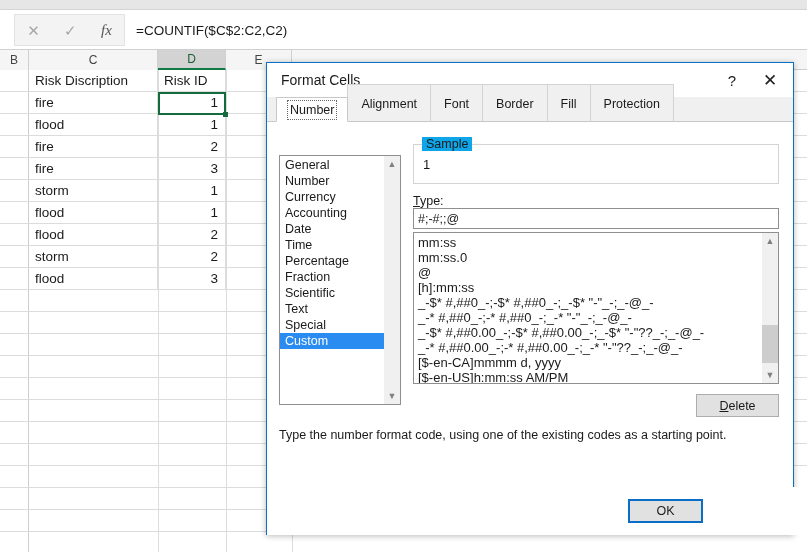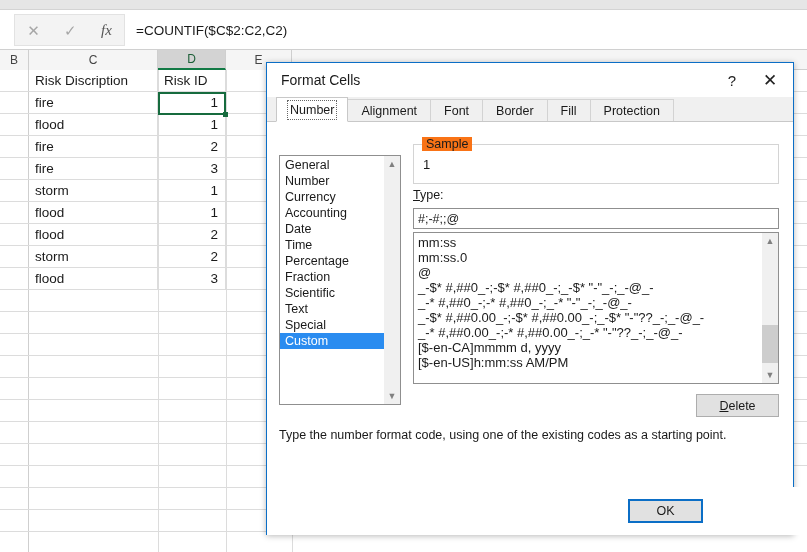--- a/index.html
+++ b/index.html
@@ -89,21 +89,21 @@
              font-size: 15px; color: #222; cursor: default; }
   .dlg-btn.close { font-size: 17px; }
 
   
   .tabstrip {
     position: absolute; left: 0; top: 34px; width: 526px; height: 25px;
     background: #f0f0f0;
   }
   .tabs { position: absolute; left: 9px; top: 1px; display: flex; align-items: flex-end; height: 24px; }
   .tab {
-    height: 23px; padding: 0 13px; display: flex; align-items: center;
+    height: 38px; padding: 0 13px; display: flex; align-items: center;
     font-size: 12.5px; color: #1a1a1a; background: #f0f0f0;
     border: 1px solid #d3d3d3; border-bottom: none; margin-right: -1px;
   }
   .tab.active {
     background: #ffffff; height: 25px; border: 1px solid #c8c8c8; border-bottom: 1px solid #ffffff;
     position: relative; z-index: 3;
   }
   .tab.active .lbl { outline: 1px dotted #666; outline-offset: 2px; }
   .tabline { position: absolute; left: 0; top: 58px; width: 526px; height: 1px; background: #c8c8c8; z-index:1; }
 
@@ -131,26 +131,26 @@
              display: flex; align-items: center; justify-content: center; color: #808080; font-size: 9px; }
   .sb .arr.up { top: 0; }
   .sb .arr.dn { bottom: 0; }
   .sb .thumb { position: absolute; left: 0; width: 16px; background: #cdcdcd; }
 
   
   .grp {
     position: absolute; border: 1px solid #d4d4d4;
   }
   .grp-title {
-    position: absolute; top: -8px; left: 8px; background: #f97316; padding: 0 4px;
+    position: absolute; top: -8px; left: 8px; background: #0ea5e9; padding: 0 4px;
     font-size: 12.5px; color: #1a1a1a;
   }
   .sample-val { position: absolute; left: 9px; top: 12px; font-size: 13px; color: #1a1a1a; }
 
-  .type-label { position: absolute; left: 146px; top: 66px; text-align: center; }
+  .type-label { position: absolute; left: 146px; top: 72px; text-align: center; }
   .type-input {
     position: absolute; left: 146px; top: 86px; width: 366px; height: 21px;
     border: 1px solid #8f8f8f; background: #ffffff;
     display: flex; align-items: center; padding-left: 4px;
     font-size: 12.5px; color: #1a1a1a;
   }
   .type-box {
     position: absolute; left: 146px; top: 110px; width: 366px; height: 152px;
     border: 1px solid #8f8f8f; background: #ffffff; overflow: hidden;
   }
@@ -365,20 +365,21 @@
       </div>
 
       <div class="type-label lbl-small"><span class="u">T</span>ype:</div>
       <div class="type-input">#;-#;;@</div>
 
       <div class="type-box">
         <div class="type-list" id="type-list">
             <div class="type-item">mm:ss</div>
             <div class="type-item">mm:ss.0</div>
             <div class="type-item">@</div>
+            <div class="type-item">[h]:mm:ss</div>
             <div class="type-item">_-$* #,##0_-;-$* #,##0_-;_-$* "-"_-;_-@_-</div>
             <div class="type-item">_-* #,##0_-;-* #,##0_-;_-* "-"_-;_-@_-</div>
             <div class="type-item">_-$* #,##0.00_-;-$* #,##0.00_-;_-$* "-"??_-;_-@_-</div>
             <div class="type-item">_-* #,##0.00_-;-* #,##0.00_-;_-* "-"??_-;_-@_-</div>
             <div class="type-item">[$-en-CA]mmmm d, yyyy</div>
             <div class="type-item">[$-en-US]h:mm:ss AM/PM</div>
           </div>
         <div class="sb" style="height:150px;">
           <div class="arr up">▲</div>
           <div class="thumb" style="top:92px;height:38px;"></div>

